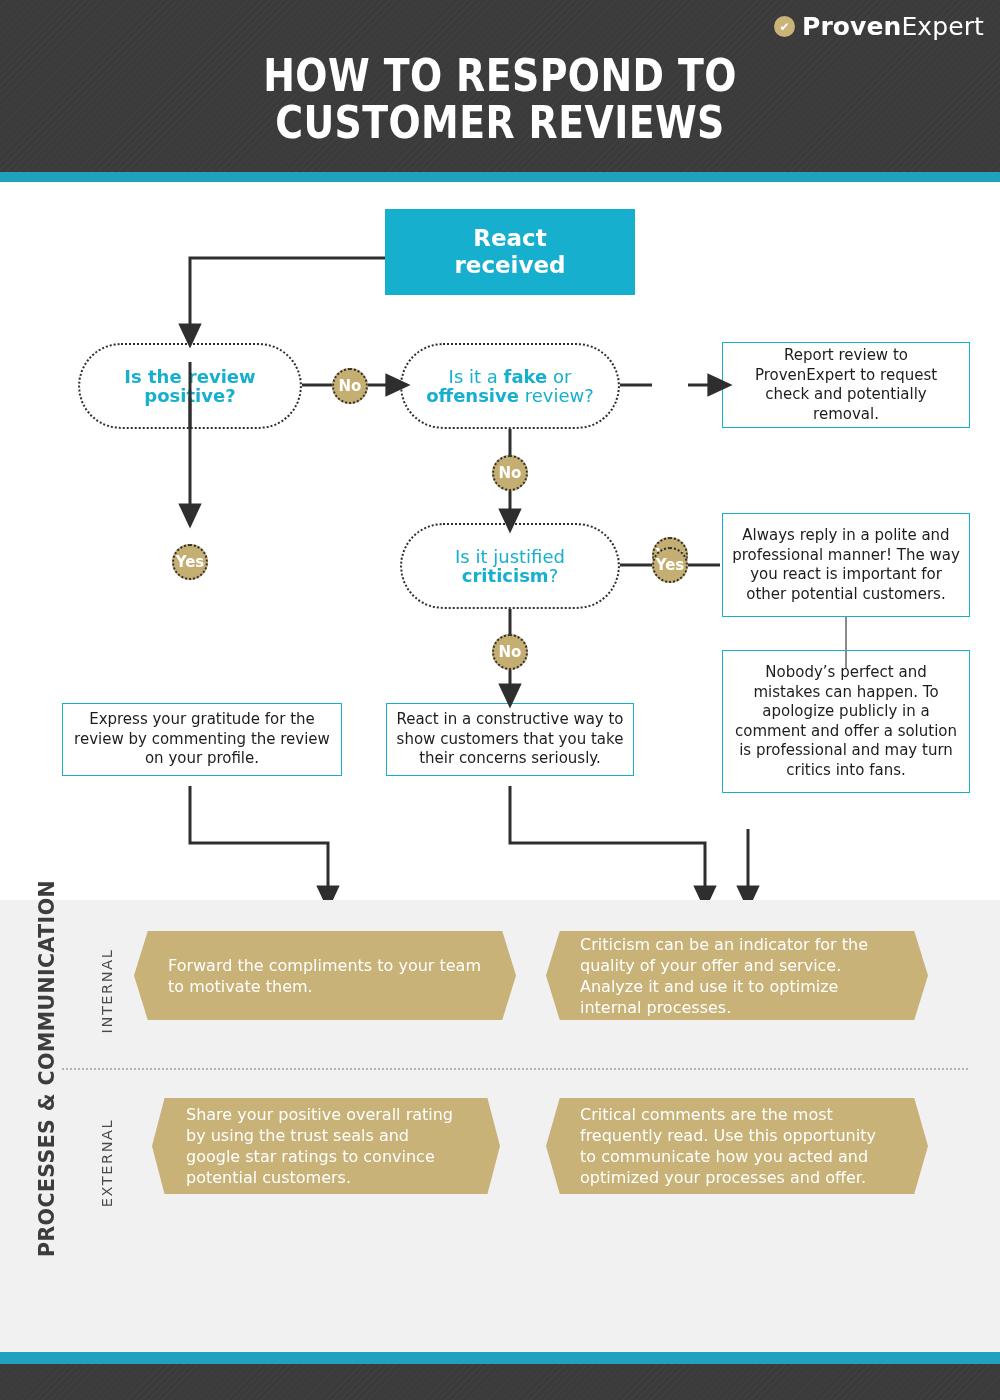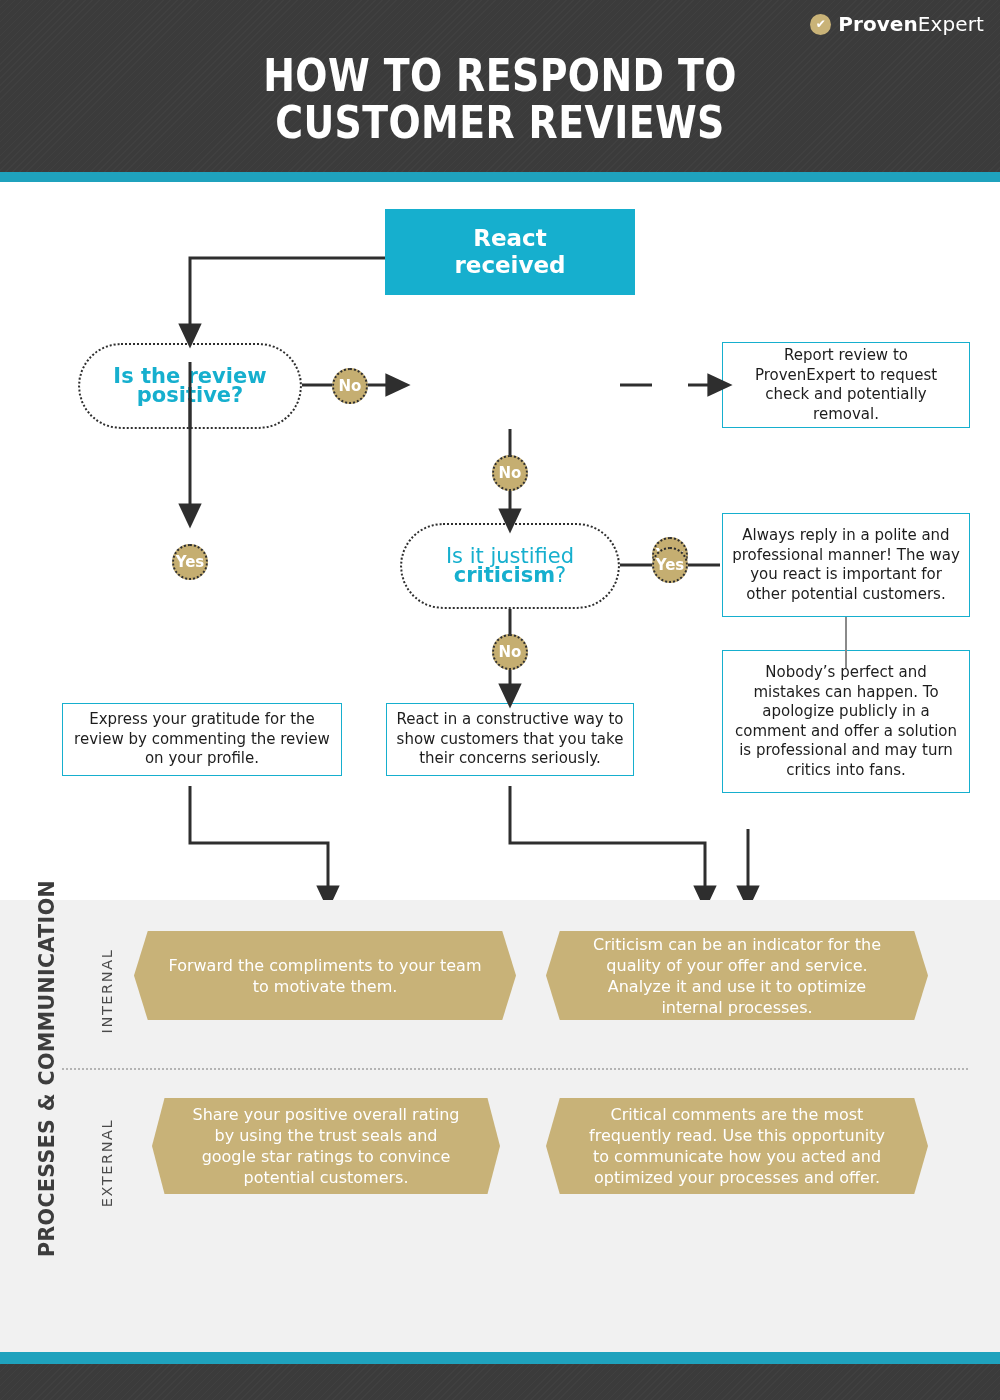--- a/index.html
+++ b/index.html
@@ -19,21 +19,21 @@
         rgba(255,255,255,.022) 0px, rgba(255,255,255,.022) 1px,
         rgba(0,0,0,0) 1px, rgba(0,0,0,0) 5px);
   }
   .header-rule{position:absolute;left:0;top:172px;width:1000px;height:10px;background:#1fa2bd;}
   .brand{position:absolute;right:16px;top:12px;display:flex;align-items:center;gap:7px;}
   .brand-seal{
     width:21px;height:21px;border-radius:50%;background:#c9b378;
     display:flex;align-items:center;justify-content:center;
     color:#fff;font-size:12px;line-height:1;font-weight:bold;
   }
-  .brand-text{color:#ffffff;font-size:20px;letter-spacing:.1px;white-space:nowrap;}
+  .brand-text{color:#ffffff;font-size:25px;letter-spacing:.1px;white-space:nowrap;}
   .brand-text .b1{font-weight:bold;}
   .brand-text .b2{font-weight:normal;}
   .title{
     position:absolute;left:0;top:52px;width:1000px;text-align:center;
     color:#ffffff;font-weight:bold;font-size:44px;line-height:47px;
     letter-spacing:.5px;
     transform:scaleX(.86);transform-origin:50% 0;
   }
   .title .l2{display:block;}
 
@@ -43,21 +43,21 @@
   .startbox{
     position:absolute;left:385px;top:27px;width:250px;height:86px;
     background:#16afce;color:#fff;font-weight:bold;font-size:23px;
     line-height:27px;text-align:center;
     display:flex;align-items:center;justify-content:center;
   }
 
   .decision{
     position:absolute;border:2px dotted #2e2e2e;border-radius:46px;
     background:#fff;display:flex;align-items:center;justify-content:center;
-    text-align:center;color:#16afce;font-size:21px;line-height:19px;
+    text-align:center;color:#16afce;font-size:18px;line-height:19px;
     box-sizing:border-box;padding:4px 14px;
   }
   .decision b{font-weight:bold;}
   .d-positive{left:78px;top:161px;width:224px;height:86px;font-weight:bold;}
   .d-fake{left:400px;top:161px;width:220px;height:86px;}
   .d-crit{left:400px;top:341px;width:220px;height:86px;}
 
   .badge{
     position:absolute;width:36px;height:36px;border-radius:50%;
     background:#c5ae71;border:2px dotted #2e2e2e;box-sizing:border-box;
@@ -91,21 +91,21 @@
   .vlabel-main{font-size:20.5px;font-weight:bold;letter-spacing:.4px;}
   .vlabel-sub{font-size:14.5px;font-weight:normal;letter-spacing:1.6px;color:#4a4a4a;}
 
   .divider{
     position:absolute;left:62px;top:168px;width:906px;height:0;
     border-top:2px dotted #b4b4b4;
   }
 
   .chev{
     position:absolute;background:#c8b278;color:#ffffff;
-    font-size:16px;line-height:21px;text-align:center;
+    font-size:16px;line-height:21px;text-align:left;
     display:flex;align-items:center;justify-content:center;
     box-sizing:border-box;padding:6px 34px;
     clip-path:polygon(0% 50%, 3.6% 0%, 96.4% 0%, 100% 50%, 96.4% 100%, 3.6% 100%);
   }
   .c-int-l{left:134px;top:31px;width:382px;height:89px;}
   .c-int-r{left:546px;top:31px;width:382px;height:89px;}
   .c-ext-l{left:152px;top:198px;width:348px;height:96px;}
   .c-ext-r{left:546px;top:198px;width:382px;height:96px;}
   .c-full{left:134px;top:357px;width:794px;height:63px;padding:6px 44px;
           clip-path:polygon(0% 50%, 2.0% 0%, 98.0% 0%, 100% 50%, 98.0% 100%, 2.0% 100%);
@@ -148,20 +148,25 @@
       </div>
     </div>
 
     <div class="decision d-positive">
       <div>
         <span>Is the review</span><br>
         <span>positive?</span>
       </div>
     </div>
 
+    <div class="decision d-fake">
+      <div>
+        <span>Is it a </span><b>fake</b><span> or</span><br><b>offensive</b><span> review?</span>
+      </div>
+    </div>
 
     <div class="decision d-crit">
       <div>
         <span>Is it justified </span><br><b>criticism</b><span>?</span>
       </div>
     </div>
 
     <div class="badge b-no1">No</div>
     <div class="badge b-yes1">Yes</div>
     <div class="badge b-yes2">Yes</div>

